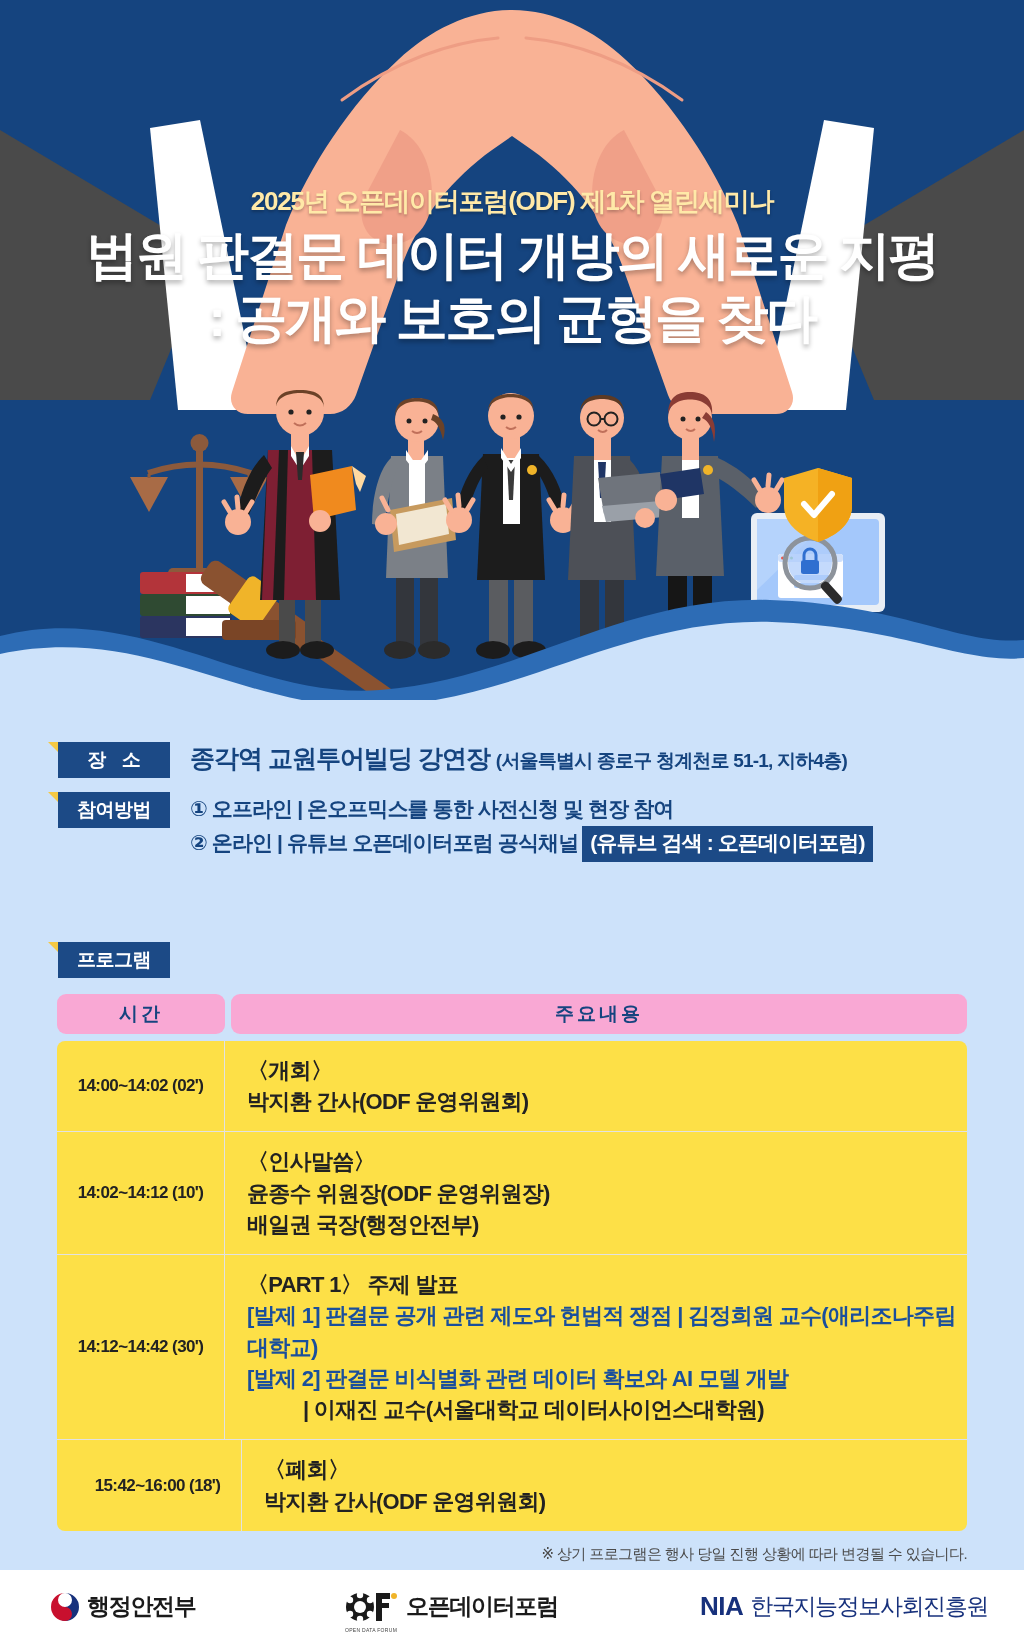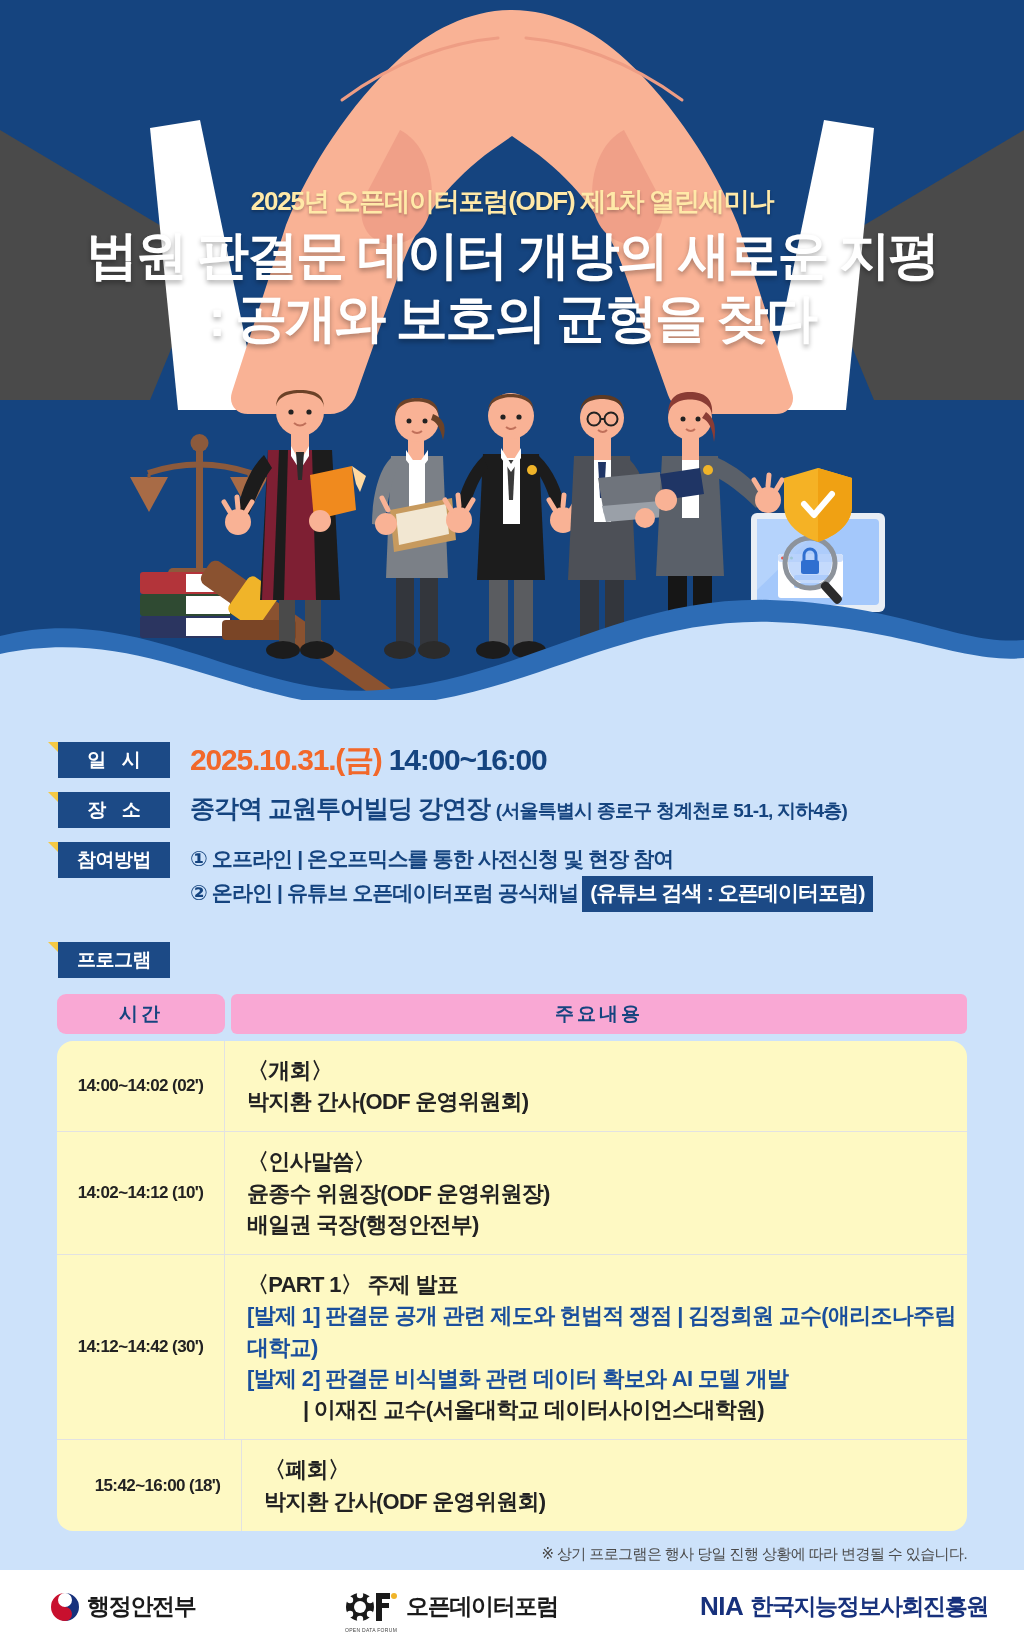--- a/index.html
+++ b/index.html
@@ -99,24 +99,24 @@
   .table{
     margin:16px auto 0; width:910px;
   }
   .thead{ display:flex; gap:6px; }
   .th{
     background:#f9a8d4; border-radius:9px;
     height:40px; display:flex; align-items:center; justify-content:center;
     color:#15447f; font-weight:bold; font-size:19px; letter-spacing:3px;
   }
   .th.time{ flex:0 0 168px; }
-  .th.content{ flex:1 1 auto;border-radius:6px; }
+  .th.content{ flex:1 1 auto; }
 
   .tbody{
-    margin-top:7px; background:#fef9c3; border-radius:16px; overflow:hidden;
+    margin-top:7px; background:#fde047; border-radius:8px; overflow:hidden;
   }
   .tr{ display:flex; border-bottom:1px solid #e2e2e2; }
   .tr:last-child{ border-bottom:none;padding-left:17px; }
   .td-time{
     flex:0 0 168px; display:flex; align-items:center; justify-content:center;
     font-size:17px; font-weight:bold; color:#222; letter-spacing:-0.6px;
     border-right:1px solid #e2e2e2; padding:14px 4px;
   }
   .td-content{
     flex:1 1 auto; padding:14px 0 14px 22px;
@@ -140,21 +140,21 @@
     background:#ffffff; display:flex; align-items:center;
   }
   .logo{ display:flex; align-items:center; gap:7px; }
   .logo.moi{ position:absolute; left:50px; }
   .logo.odf{ position:absolute; left:345px; }
   .logo.nia{ position:absolute; left:700px; }
 
   .moi-text{ font-size:23px; font-weight:bold; color:#1a1a1a; letter-spacing:-1.3px; }
   .odf-text{ font-size:23px; font-weight:bold; color:#1a1a1a; letter-spacing:-1.3px; }
   .nia-mark{ font-size:26px; font-weight:bold; color:#17317c; letter-spacing:-0.5px; }
-  .nia-text{ font-size:23px; font-weight:bold; color:#17317c; letter-spacing:-1.4px; }
+  .nia-text{ font-size:23px; font-weight:normal; color:#17317c; letter-spacing:-1.4px; }
 
   .odf-sub{
     position:absolute; left:0; bottom:-9px; font-size:5px; color:#444;
     letter-spacing:.3px; white-space:nowrap;
   }
   .odf-mark-wrap{ position:relative; width:54px; height:34px; }
 </style>
 </head>
 <body>
 
@@ -360,29 +360,20 @@
 
   <div class="hero-text">
     <div class="kicker">2025년 오픈데이터포럼(ODF) 제1차 열린세미나</div>
     <div class="title1">법원 판결문 데이터 개방의 새로운 지평</div>
     <div class="title2">: 공개와 보호의 균형을 찾다</div>
   </div>
 </div>
 
 <div class="info">
 
-  <div class="info-row">
-    <div class="tag wide">일 시</div>
-    <div class="info-body">
-      <div class="date-line">
-        <span class="d">2025.10.31.(금)</span>
-        <span>14:00~16:00</span>
-      </div>
-    </div>
-  </div>
 
   <div class="info-row">
     <div class="tag wide">장 소</div>
     <div class="info-body">
       <div class="place-line">
         <span>종각역 교원투어빌딩 강연장</span>
         <span class="sub">(서울특별시 종로구 청계천로 51-1, 지하4층)</span>
       </div>
     </div>
   </div>

